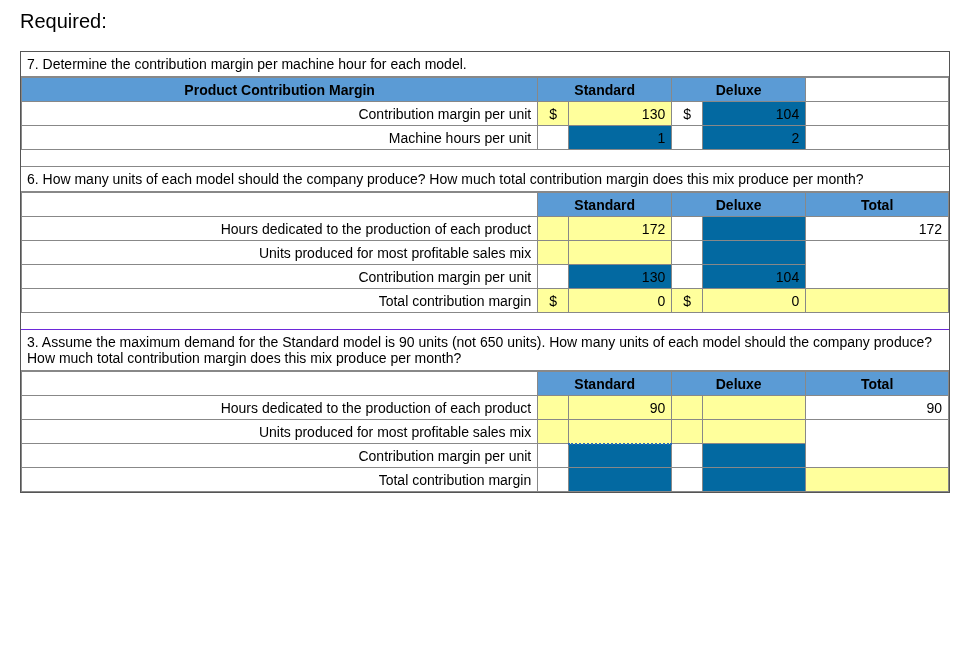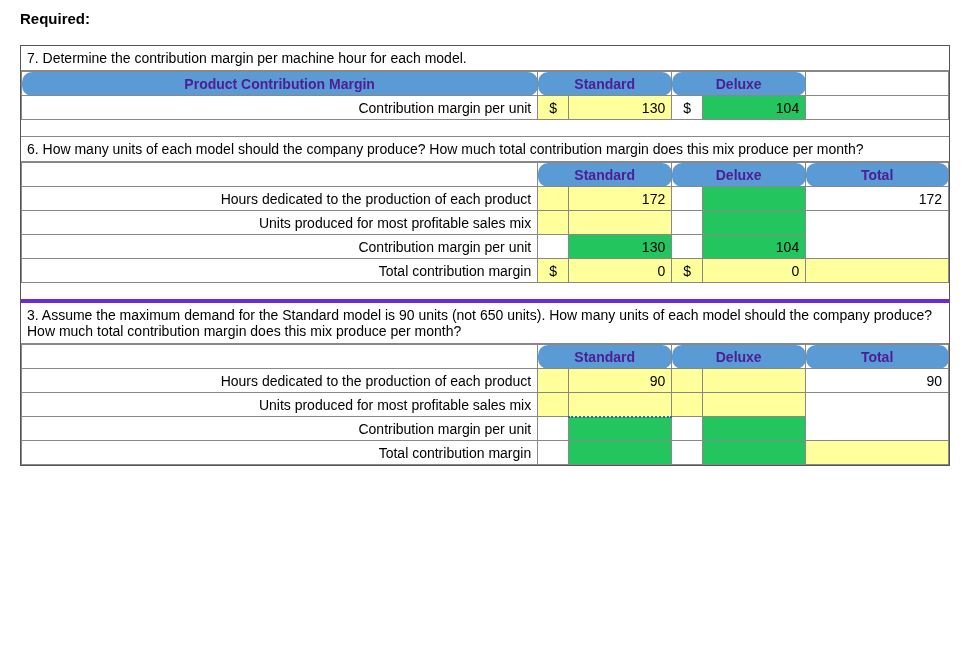--- a/index.html
+++ b/index.html
@@ -4,22 +4,22 @@
   <style>
     * { box-sizing: border-box; margin: 0; padding: 0; }
     body {
       font-family: Arial, Helvetica, sans-serif;
       background: #fff;
       padding: 10px 20px;
       font-size: 14px;
       color: #000;
     }
     .heading {
-      font-weight: bold;
-      font-size: 15px;
+      font-weight: normal;
+      font-size: 20px;
       margin-bottom: 18px;
     }
     .main-box {
       border: 1px solid #555;
       width: 930px;
     }
     .question {
       padding: 4px 6px;
       border-bottom: 1px solid #888;
     }
@@ -30,36 +30,35 @@
     td, th {
       border: 1px solid #888;
       padding: 3px 6px;
       height: 24px;
       vertical-align: middle;
     }
     .hdr-blue {
       background: #5b9bd5;
       font-weight: bold;
       text-align: center;
-      color: #4c1d95;
-      border-radius: 10px;
+      color: #000000;
     }
     .row-label {
       text-align: right;
       font-weight: normal;
     }
     .curr {
       width: 28px;
       text-align: center;
       background: #fff;
     }
     .val {
       width: 94px;
       text-align: right;
-      background: #22c55e;
+      background: #0369a1;
     }
     .input-cell {
       background: #ffff9c;
     }
     .blank-end {
       width: 130px;
       border-left: 1px solid #888;
     }
     .spacer-row td {
       border-left: none;
@@ -93,20 +92,28 @@
     </tbody>
       <tbody id="s1-body">
         <tr>
           <td class="row-label label-col">Contribution margin per unit</td>
           <td class="curr input-cell">$</td>
           <td class="val input-cell">130</td>
           <td class="curr">$</td>
           <td class="val">104</td>
           <td class="blank-end"></td>
         </tr>
+        <tr>
+          <td class="row-label label-col">Machine hours per unit</td>
+          <td class="curr"></td>
+          <td class="val">1</td>
+          <td class="curr"></td>
+          <td class="val">2</td>
+          <td class="blank-end"></td>
+        </tr>
       </tbody>
   </table>
 
   <table>
       <tbody>
         <tr class="spacer-row">
           <td class="no-inner-border"></td>
         </tr>
       </tbody>
     </table>
@@ -158,21 +165,21 @@
   </table>
 
   <table>
       <tbody>
         <tr class="spacer-row">
           <td class="no-inner-border"></td>
         </tr>
       </tbody>
     </table>
 
-  <div class="question" style="border-top:4px solid #6d28d9">3. Assume the maximum demand for the Standard model is 90 units (not 650 units). How many units of each model should the company produce? How much total contribution margin does this mix produce per month?</div>
+  <div class="question" style="border-top:1px solid #6d28d9">3. Assume the maximum demand for the Standard model is 90 units (not 650 units). How many units of each model should the company produce? How much total contribution margin does this mix produce per month?</div>
   <table>
     <tbody>
         <tr>
       <th class="label-col" style="background:#fff"></th>
       <th class="hdr-blue" colspan="2">Standard</th>
       <th class="hdr-blue" colspan="2">Deluxe</th>
       <th class="hdr-blue" style="width:130px">Total</th>
     </tr>
     </tbody>
       <tbody id="s3-body">

